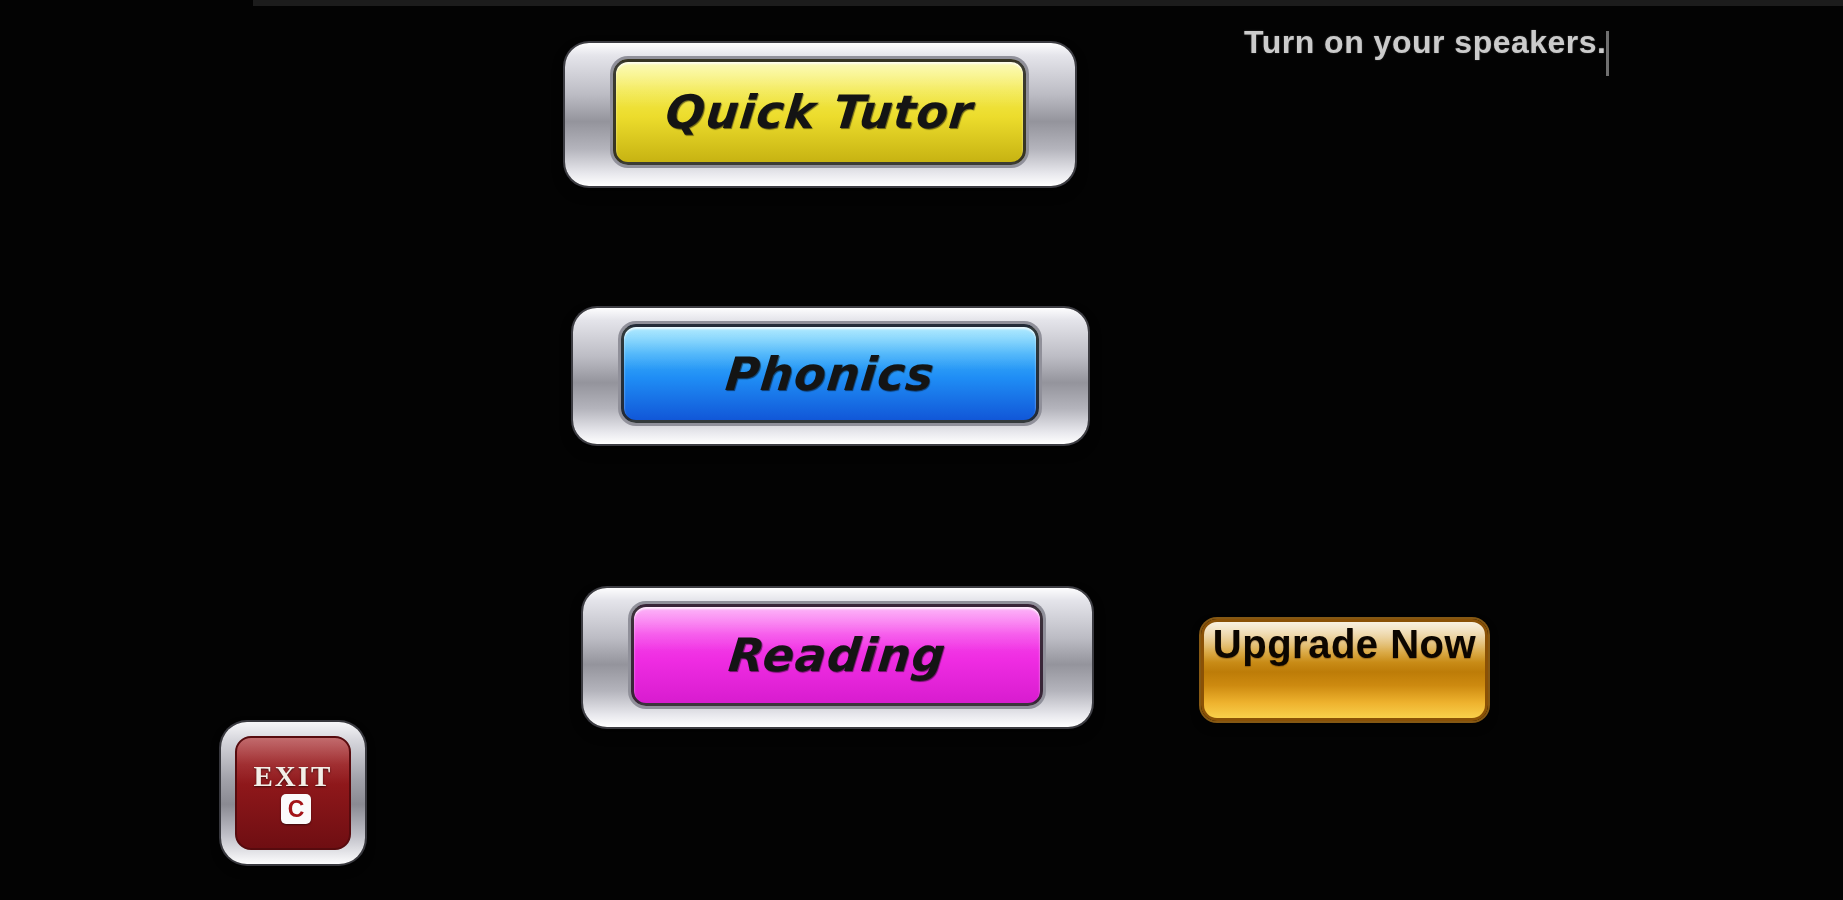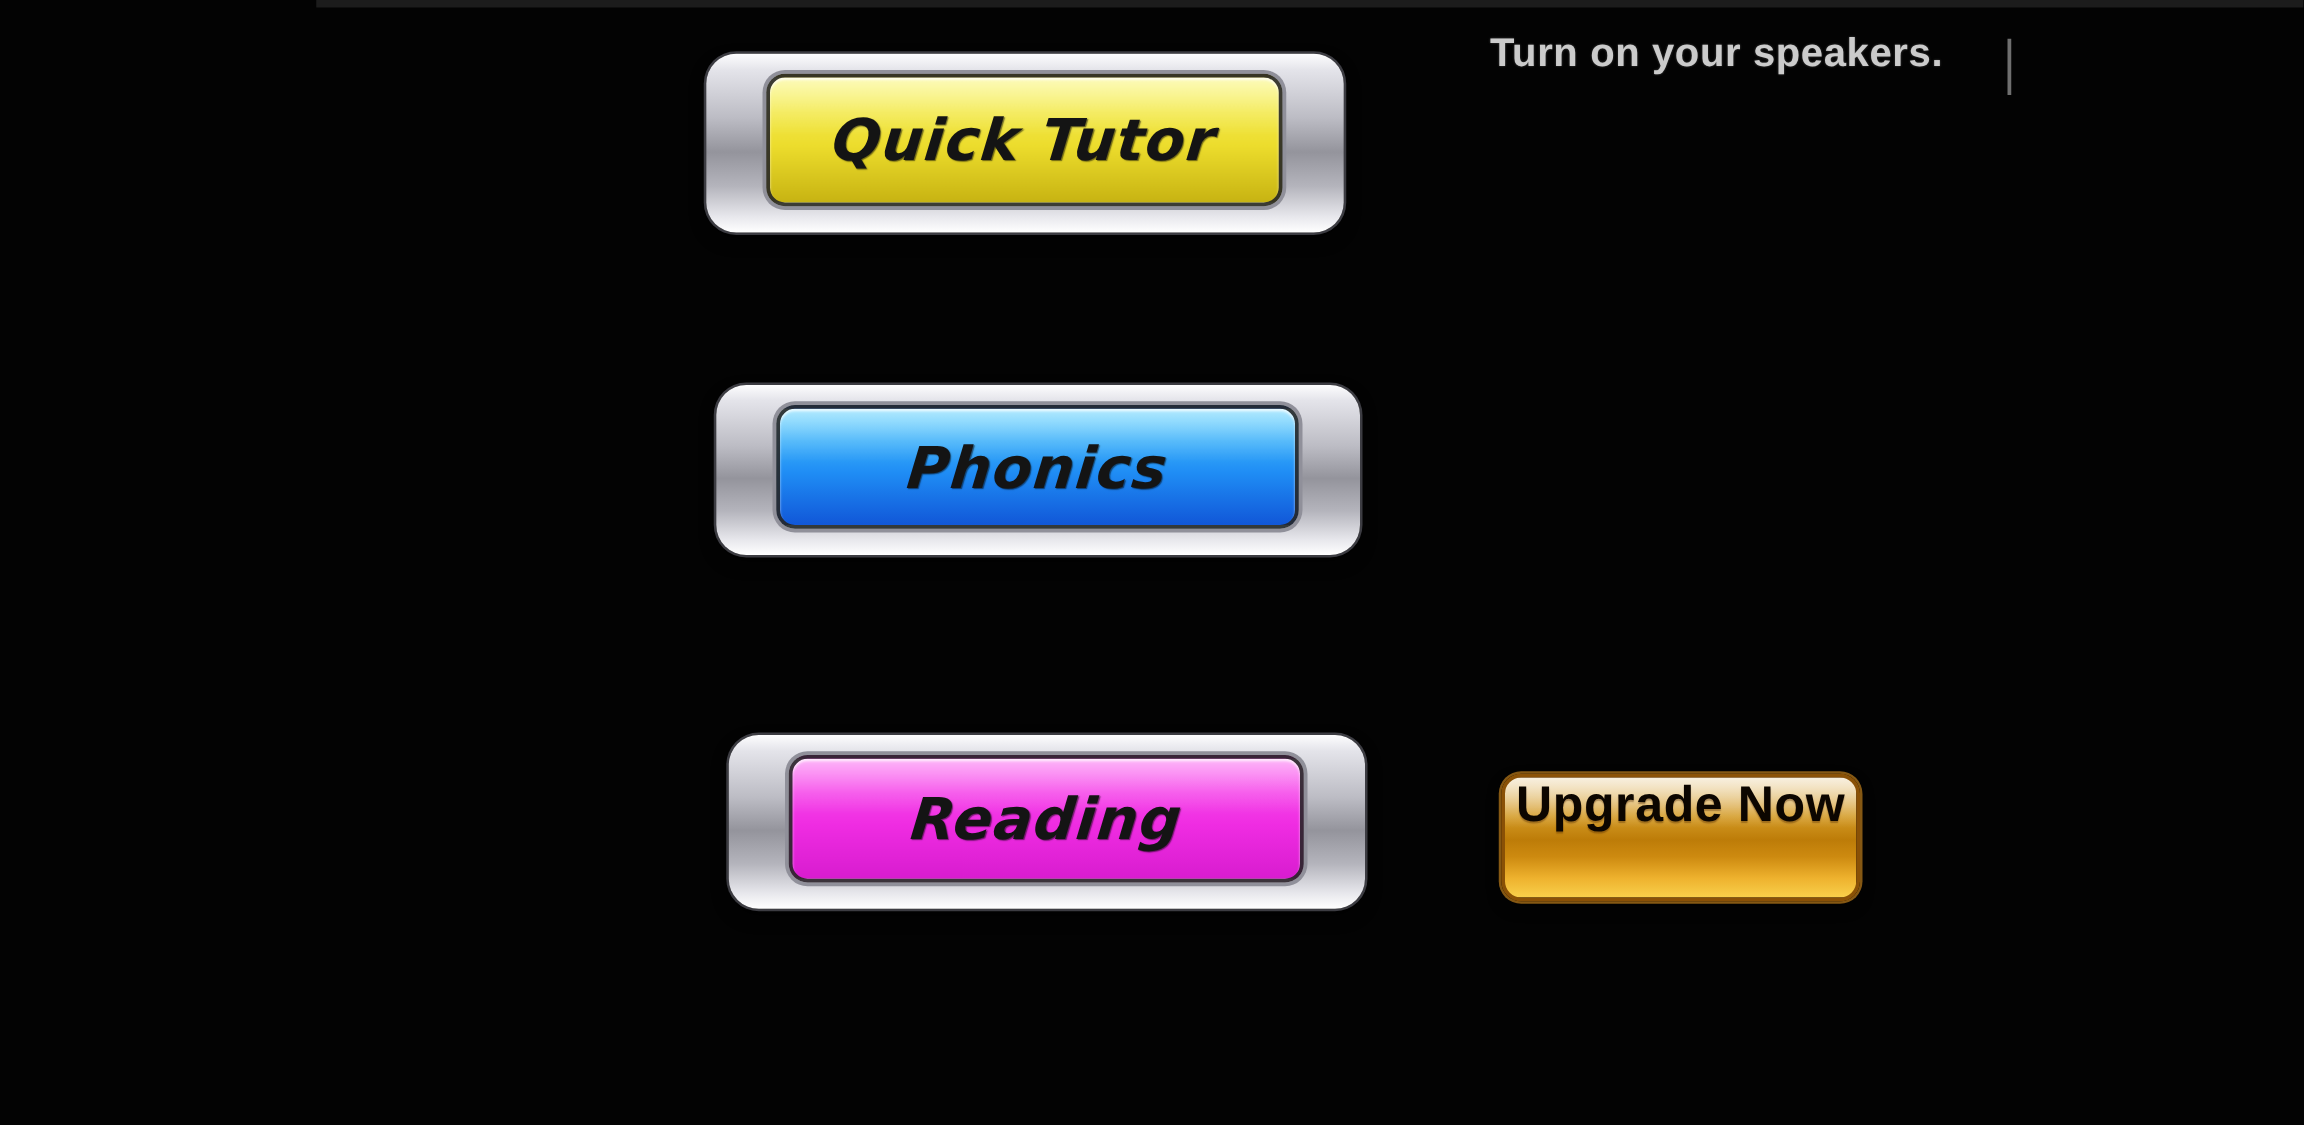--- a/index.html
+++ b/index.html
@@ -22,21 +22,21 @@
     left: 253px;
     top: 0;
     width: 1590px;
     height: 6px;
     background: #1c1c1c;
   }
 
   
   .notice {
     position: absolute;
-    left: 1192px;
+    left: 1244px;
     top: 24px;
     font-size: 32px;
     font-weight: 700;
     letter-spacing: 0.5px;
     color: #cbcbcb;
     text-shadow: 0 0 2px rgba(200,200,200,0.35);
   }
 
   
   .caret-line {
@@ -199,14 +199,22 @@
   <div class="metal-btn" id="btn-reading">
     <div class="plate" style="--top: #fb5df0; --mid: #ef2ce2; --bot: #d81ccf;">
       <span class="label">Reading</span>
     </div>
   </div>
 
   <div class="upgrade-btn">
     <span class="label">Upgrade Now</span>
   </div>
 
+  <div class="exit-btn">
+    <div class="exit-plate">
+      <span class="exit-label">EXIT</span>
+      <span class="c-badge">
+        <span class="c-letter">C</span>
+      </span>
+    </div>
+  </div>
 
 </div>
 
 </body></html>

